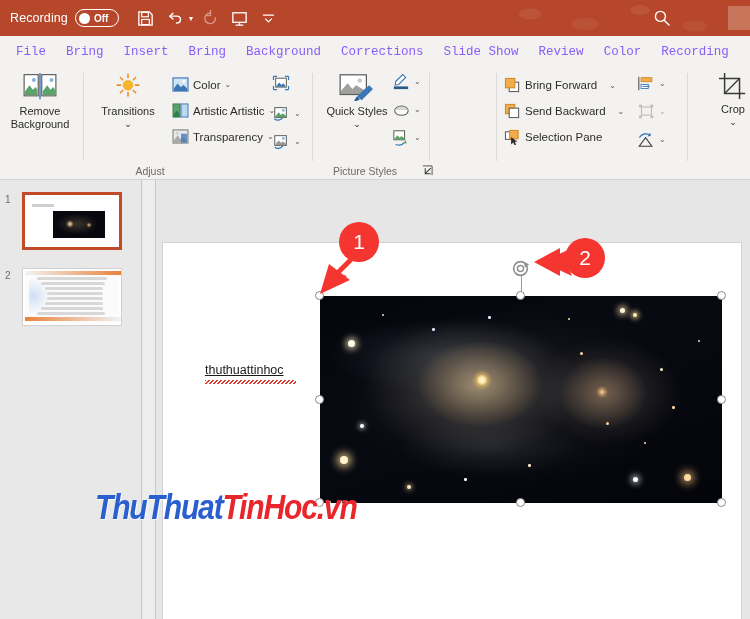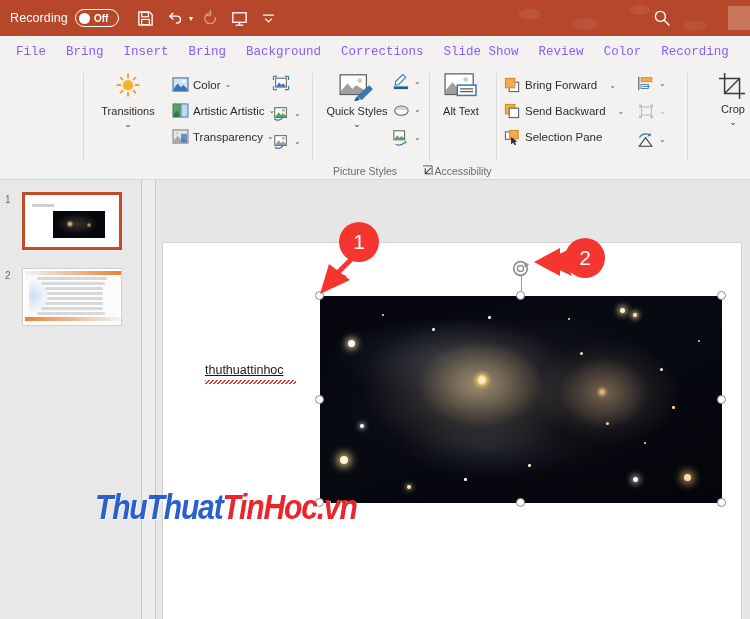--- a/index.html
+++ b/index.html
@@ -247,20 +247,32 @@
     <div class="tab">Slide Show</div>
     <div class="tab">Review</div>
     <div class="tab">Color</div>
     <div class="tab">Recording</div>
   </div>
 
   <div class="ribbon">
 
     <div class="grp" style="left:0; width:312px;">
 
+      <div class="bigbtn" style="left:4px;">
+        <svg width="36" height="30" viewBox="0 0 40 34">
+          <rect x="2" y="3" width="16" height="24" fill="#fff" stroke="#5b5b59" stroke-width="1.3"></rect>
+          <rect x="22" y="3" width="16" height="24" fill="#fff" stroke="#5b5b59" stroke-width="1.3"></rect>
+          <path d="M3 22l5-7 4 5 3-3 2 3v6H3z" fill="#5aa469"></path>
+          <path d="M23 22l5-7 4 5 3-3 2 3v6H23z" fill="#5aa469"></path>
+          <circle cx="13" cy="9" r="2.2" fill="#7fb3e0"></circle>
+          <circle cx="33" cy="9" r="2.2" fill="#7fb3e0"></circle>
+          <path d="M20 1v30" stroke="#3b77b5" stroke-width="1.6"></path>
+        </svg>
+        <span class="lbl">Remove Background</span>
+      </div>
 
       <div class="sep" style="left:83px;"></div>
 
       <div class="bigbtn" style="left:92px;">
         <svg width="32" height="30" viewBox="0 0 34 32">
           <circle cx="17" cy="14" r="5.6" fill="#f7b32b"></circle>
           <g stroke="#f08c22" stroke-width="1.7" stroke-linecap="round">
             <path d="M17 2.5v3.5M17 22v3.5M5.5 14h3.5M25 14h3.5M8.9 5.9l2.4 2.4M22.7 19.7l2.4 2.4M25.1 5.9l-2.4 2.4M11.3 19.7l-2.4 2.4"></path>
           </g>
         </svg>
@@ -320,20 +332,21 @@
       <div class="smallitem" style="left:272px; top:66px;">
         <svg width="18" height="16" viewBox="0 0 20 18">
             <rect x="3" y="3" width="13" height="11" fill="#fff" stroke="#5b5b59" stroke-width="1.1"></rect>
             <path d="M4 12.4l3.4-4.2 2.6 3 2-2 4 3.2v1.4H4z" fill="#9a9a98"></path>
             <circle cx="12.6" cy="6" r="1.5" fill="#7fb3e0"></circle>
             <path d="M3 16a6 6 0 0 0 9-1.5" fill="none" stroke="#3b77b5" stroke-width="1.4"></path>
           </svg>
         <span class="cv">⌄</span>
       </div>
 
+      <div class="glabel" style="left:0; width:300px;">Adjust</div>
     </div>
 
     <div class="sep" style="left:312px;"></div>
 
     <div class="grp" style="left:316px; width:122px;">
       <div class="bigbtn" style="left:2px; width:78px;">
         <svg width="38" height="30" viewBox="0 0 40 32">
           <rect x="2" y="3" width="28" height="21" fill="#fff" stroke="#5b5b59" stroke-width="1.3"></rect>
           <path d="M3 20l7-8 5 6 4-4 10 6v3.5H3z" fill="#9fa09e"></path>
           <circle cx="23" cy="9" r="2.4" fill="#c9cac8"></circle>
@@ -372,33 +385,20 @@
       <div class="dlglauncher" style="left:106px; bottom:2px;">
         <svg width="11" height="11" viewBox="0 0 12 12">
             <path d="M1 1h10v10" fill="none" stroke="#4a4a48" stroke-width="1"></path>
             <path d="M3.5 9.5 9.5 3.5M9.5 9.5h-6v-6" fill="none" stroke="#3a3a38" stroke-width="1.1"></path>
           </svg>
       </div>
     </div>
 
     <div class="sep" style="left:429px;"></div>
 
-    <div class="grp" style="left:432px; width:62px;">
-      <div class="bigbtn" style="left:-5px; width:68px;">
-        <svg width="36" height="30" viewBox="0 0 38 32">
-          <rect x="2" y="2" width="30" height="22" fill="#fff" stroke="#5b5b59" stroke-width="1.3"></rect>
-          <path d="M3 19l7-8 5 6 3.4-3.4L31 21v2.5H3z" fill="#9fa09e"></path>
-          <circle cx="24" cy="8" r="2.4" fill="#c9cac8"></circle>
-          <rect x="15" y="14" width="20" height="11" fill="#fff" stroke="#3b77b5" stroke-width="1.6"></rect>
-          <path d="M18 18h14M18 21h14" stroke="#5b5b59" stroke-width="1.4"></path>
-        </svg>
-        <span class="lbl">Alt Text</span>
-      </div>
-      <div class="glabel" style="left:-8px; width:78px;">Accessibility</div>
-    </div>
 
     <div class="sep" style="left:496px;"></div>
 
     <div class="grp" style="left:500px; width:185px;">
       <div class="smallitem" style="left:4px; top:10px;">
         <svg width="17" height="16" viewBox="0 0 18 17">
             <rect x="5.5" y="5.5" width="10" height="10" fill="#fff" stroke="#5b5b59" stroke-width="1.1"></rect>
             <rect x="1.5" y="1.5" width="10" height="10" fill="#f2ac4c" stroke="#d08a26" stroke-width="1.1"></rect>
           </svg>
         <span>Bring Forward</span>

